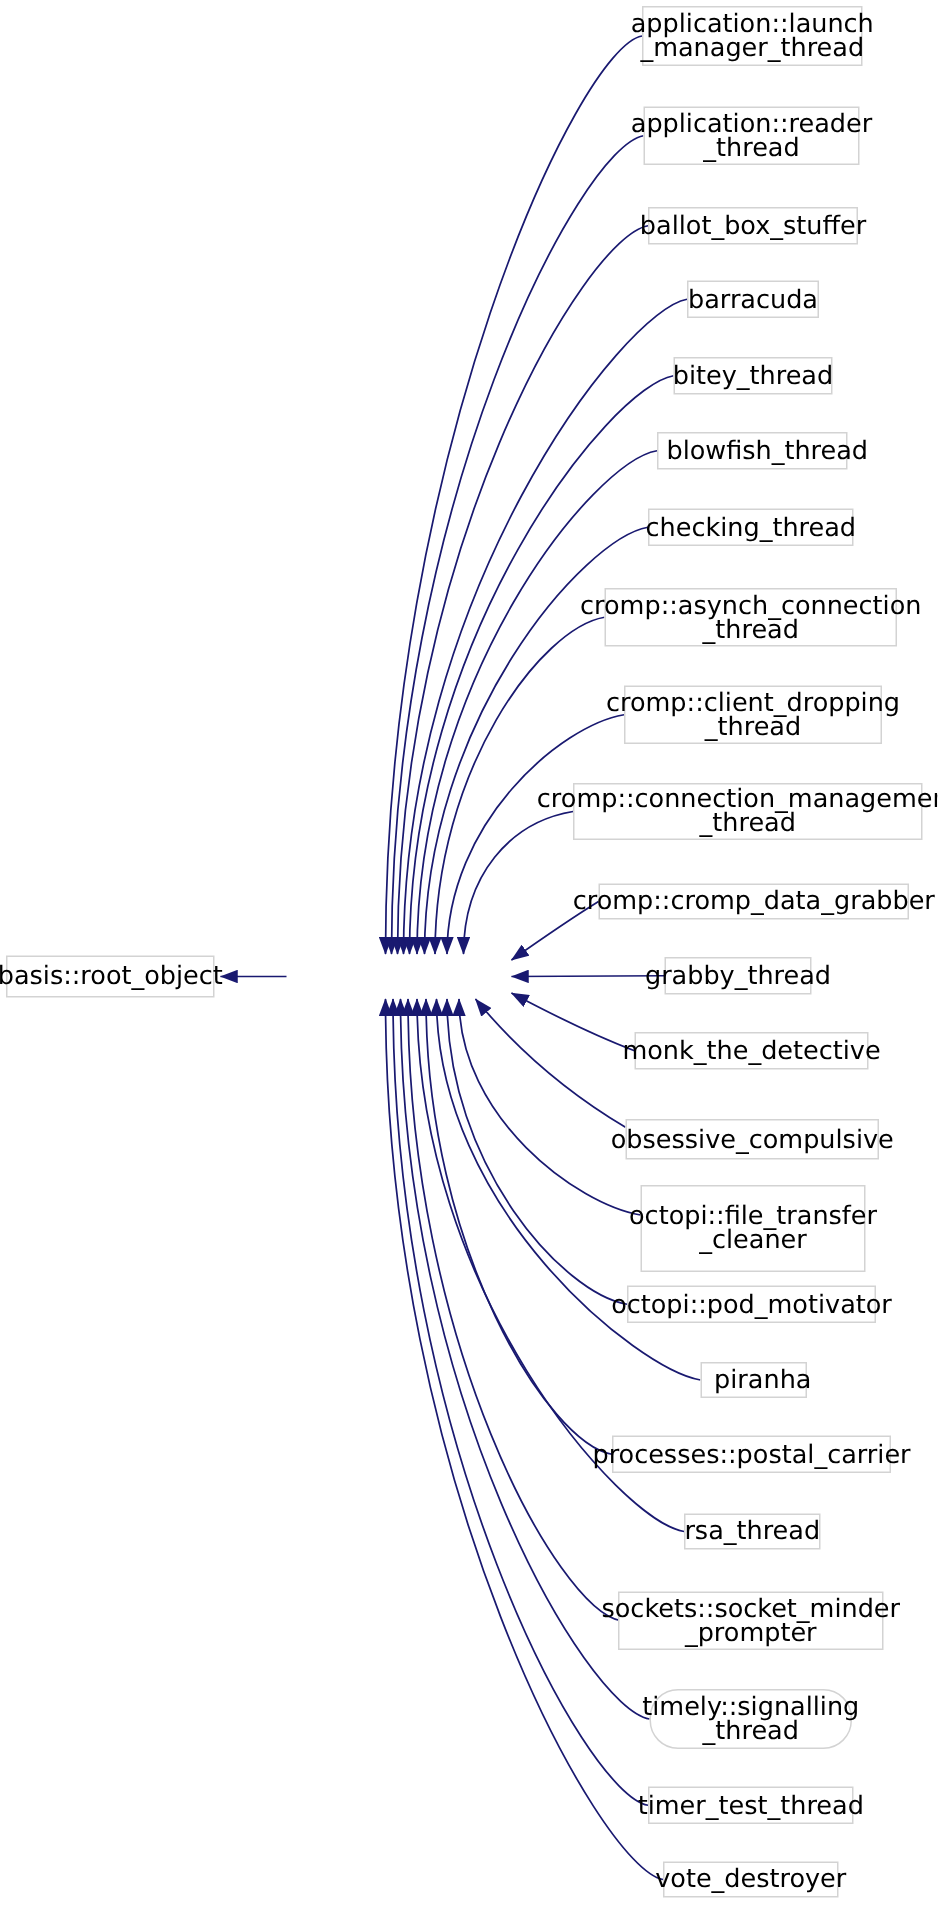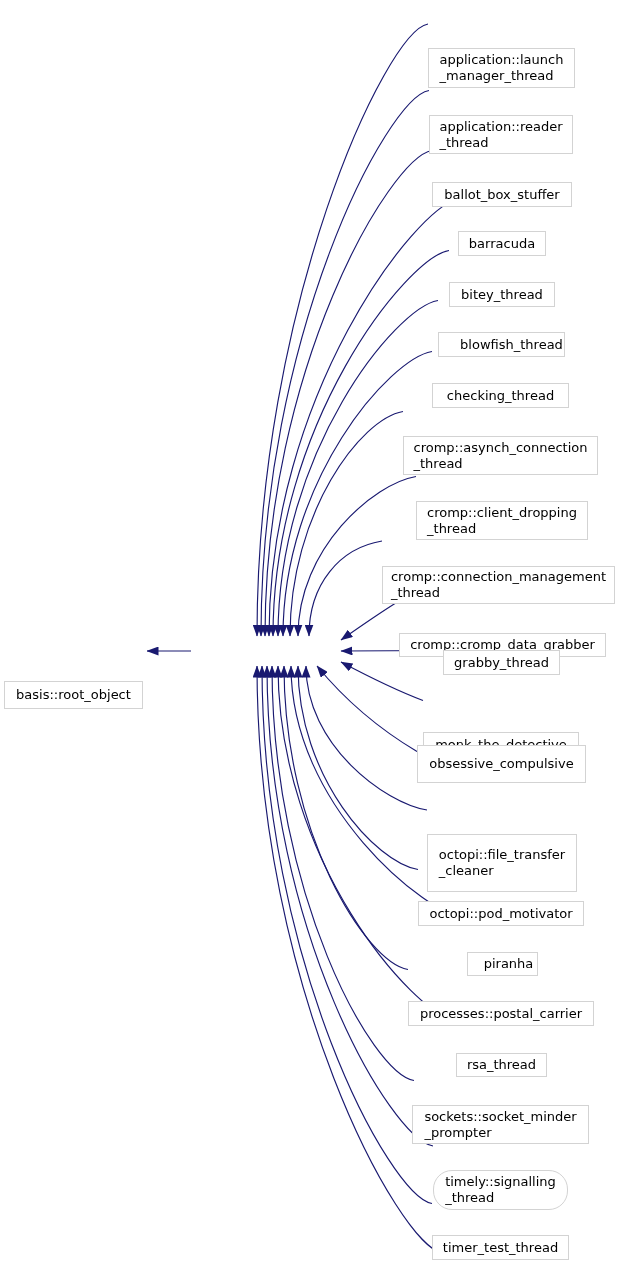--- a/index.html
+++ b/index.html
@@ -11,24 +11,24 @@
     overflow:hidden;
   }
   #edges{position:absolute;left:0;top:0;}
   .node{
     position:absolute;
     box-sizing:border-box;
     background:#ffffff;
     border:1px solid var(--node-border,#d3d3d3);
     color:#000000;
     display:flex;align-items:center;justify-content:center;
-    font-size:13px;line-height:16px;
+    text-align:center;
+    font-size:17px;line-height:16px;
     white-space:pre-line;
     cursor:pointer;
-    margin-top:44px;
   }
   .node.center{
     background:var(--center-fill,#bfbfbf);
     border:2px solid var(--center-border,#000000);
     cursor:default;
   }
   .edge{fill:none;stroke:var(--edge,#191970);stroke-width:1.15;}
 </style>
 </head>
 <body>
@@ -81,23 +81,23 @@
       <div class="node" style="left: 449px; top: 238px; width: 106px; height: 25px;">bitey_thread</div>
       <div class="node" style="left: 438px; top: 288px; width: 127px; height: 25px; padding-left: 20px;">blowfish_thread</div>
       <div class="node" style="left: 432px; top: 339px; width: 137px; height: 25px;">checking_thread</div>
       <div class="node" style="left: 403px; top: 392px; width: 195px; height: 39px;">cromp::asynch_connection
 _thread</div>
       <div class="node" style="left: 416px; top: 457px; width: 172px; height: 39px;">cromp::client_dropping
 _thread</div>
       <div class="node" style="left: 382px; top: 522px; width: 233px; height: 38px;">cromp::connection_management
 _thread</div>
       <div class="node" style="left: 399px; top: 589px; width: 207px; height: 24px;">cromp::cromp_data_grabber</div>
-      <div class="node" style="left: 443px; top: 606px; width: 117px; height: 25px;">grabby_thread</div>
+      <div class="node" style="left: 443px; top: 638px; width: 98px; height: 25px;">grabby_thread</div>
       <div class="node" style="left: 423px; top: 688px; width: 156px; height: 25px;">monk_the_detective</div>
-      <div class="node" style="left: 417px; top: 701px; width: 169px; height: 38px;">obsessive_compulsive</div>
+      <div class="node" style="left: 417px; top: 746px; width: 169px; height: 27px;">obsessive_compulsive</div>
       <div class="node" style="left: 427px; top: 790px; width: 150px; height: 58px;">octopi::file_transfer
 _cleaner</div>
       <div class="node" style="left: 418px; top: 857px; width: 166px; height: 25px;">octopi::pod_motivator</div>
       <div class="node" style="left: 467px; top: 908px; width: 71px; height: 24px; padding-left: 12px;">piranha</div>
       <div class="node" style="left: 408px; top: 957px; width: 186px; height: 25px;">processes::postal_carrier</div>
       <div class="node" style="left: 456px; top: 1009px; width: 91px; height: 24px;">rsa_thread</div>
       <div class="node" style="left: 412px; top: 1061px; width: 177px; height: 39px;">sockets::socket_minder
 _prompter</div>
       <div class="node" style="left: 433px; top: 1126px; width: 135px; height: 40px; border-radius: 19px;">timely::signalling
 _thread</div>

